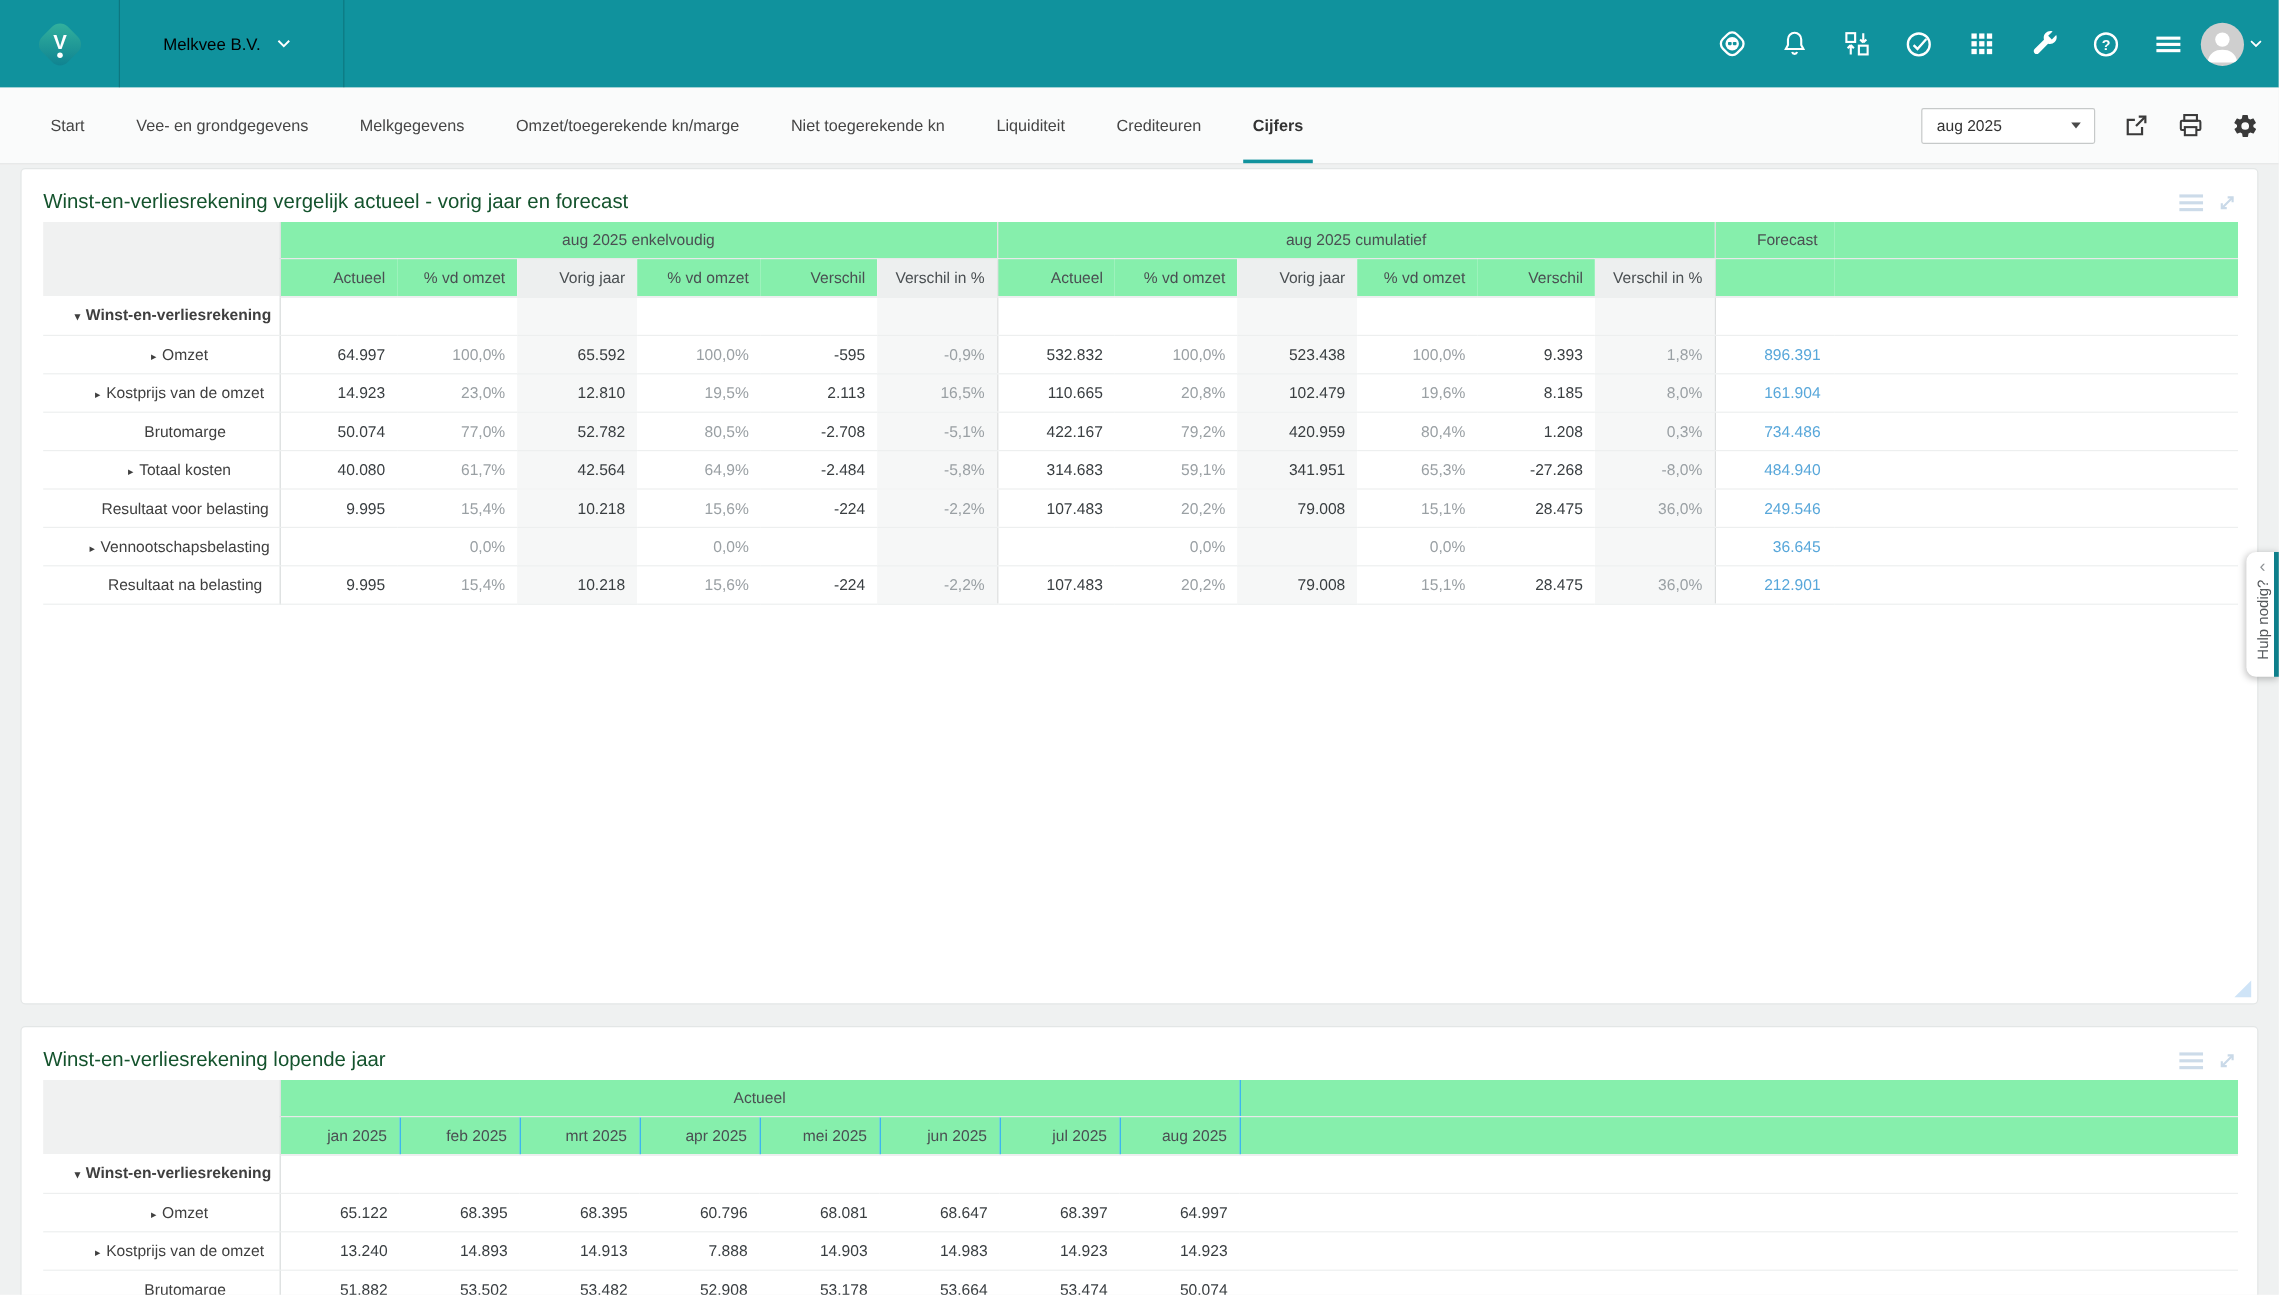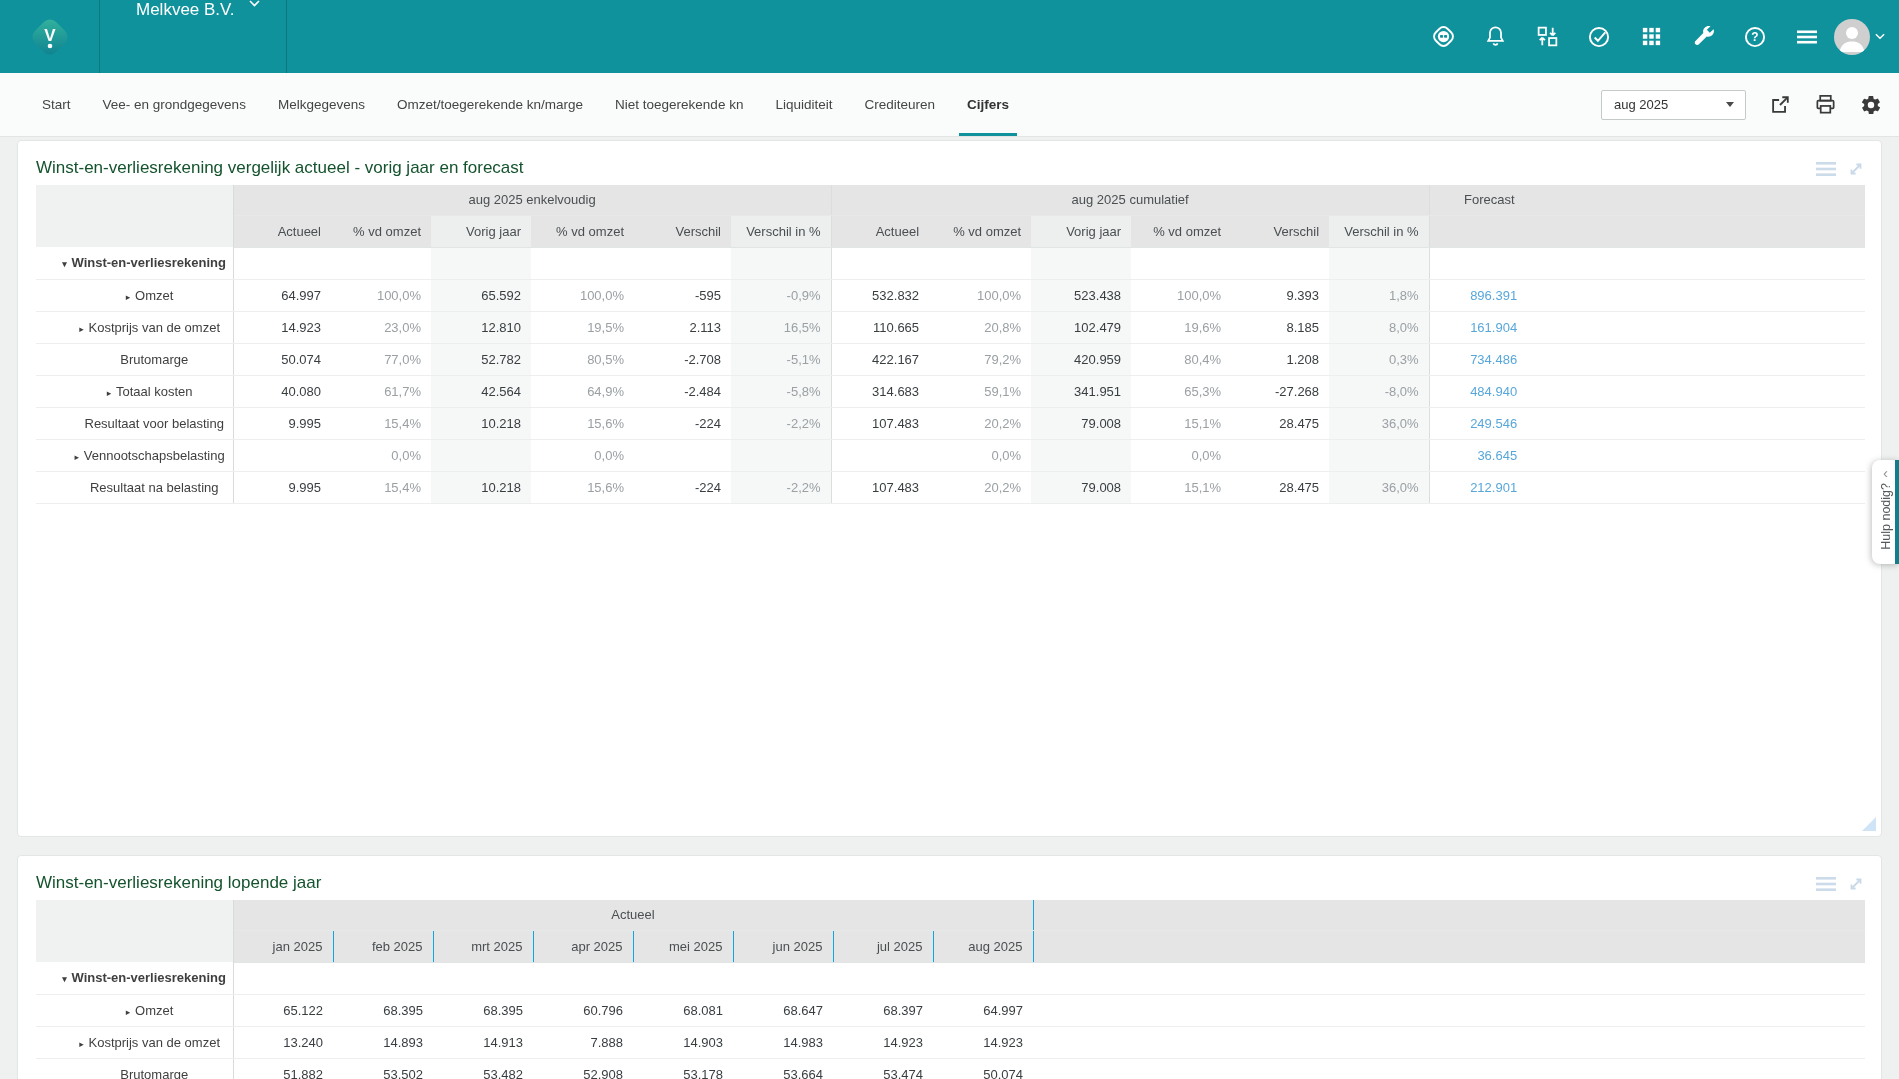--- a/index.html
+++ b/index.html
@@ -7,32 +7,32 @@
   body {
     width:1899px; height:1079px; overflow:hidden;
     background:#eff1f1;
     font-family:"Liberation Sans", sans-serif;
     color:#3f4346;
   }
   
   .topbar { height:73px; background:#10929d; display:flex; align-items:stretch; }
   .logo-sec { width:100px; display:flex; align-items:center; justify-content:center;
               border-right:1px solid rgba(0,0,0,0.18); }
-  .hsec { display:flex; align-items:flex-start; color:#ffffff; font-size:17px;
+  .hsec { display:flex; align-items:center; color:#000000; font-size:14px;
           border-right:1px solid rgba(0,0,0,0.18); cursor:pointer; }
   .hsec .caret { margin-left:14px; }
   .hsec-company { width:187px; padding-left:36px; }
   .hsec-admin   { width:353px; padding-left:30px; }
   .hicons { margin-left:auto; display:flex; align-items:center; padding-right:14px; }
   .hicon { width:52px; display:flex; justify-content:center; align-items:center; cursor:pointer; }
   .avatar-wrap { display:flex; align-items:center; }
   
   .navbar { height:64px; background:#fafbfb; border-bottom:1px solid #e3e4e4;
             display:flex; align-items:stretch; padding:0 17px 0 42px; }
-  .tabs { display:flex; gap:32px; align-items:stretch; }
+  .tabs { display:flex; gap:43px; align-items:stretch; }
   .tab { font-size:13.5px; color:#454545; display:flex; align-items:center;
          position:relative; cursor:pointer; white-space:nowrap; }
   .tab.active { font-weight:bold; color:#333; }
   .tab.active::after { content:""; position:absolute; left:-8px; right:-8px; bottom:0;
                        height:3px; background:#10929d; }
   .nav-right { margin-left:auto; display:flex; align-items:center; gap:23px; }
   .select { width:145px; height:30px; background:#fff; border:1px solid #c6c9c9;
             border-radius:2px; display:flex; align-items:center;
             padding:0 11px 0 12px; font-size:13px; color:#333; cursor:pointer; }
   .select .dcaret { margin-left:auto; width:0; height:0;
@@ -46,21 +46,21 @@
   .panel-2 { height:300px; }
   .panel-title { margin:17px 0 7px 18px; font-size:17px; font-weight:normal; color:#14532d; }
   .corner-icons { position:absolute; top:19px; right:16px; display:flex; gap:11px; }
   .corner-icons > span { cursor:pointer; display:flex; }
   .resize-handle { position:absolute; right:5px; bottom:5px; width:0; height:0;
         border-left:14px solid transparent; border-bottom:14px solid #cfe4f7; }
   
   table { border-collapse:collapse; table-layout:fixed; margin:0 18px; font-size:13px; }
   th, td { padding:0; font-weight:normal; height:32px; overflow:hidden; white-space:nowrap; }
   tr.ghead th, tr.ghead td { height:30px; }
-  .hcell { background:#e5e5e5; color:#4a4f52; }
+  .hcell { background:#86efac; color:#4a4f52; }
   .hband { background:#edefef; }
   .lhead { background:#f0f1f1; border-right:1px solid #d8dbdb; }
   tr.ghead td { border-bottom:1px solid #e7e9e9; text-align:center; }
   tr.chead td { border-bottom:1px solid #e2e5e5; text-align:right; padding-right:10px; }
   td.gfc { text-align:left; padding-left:20px; }
   .gb { border-left:1px solid #dcdede; }
   .mh { border-left:1px solid #0ea5e9;margin-left:32px; }
   tbody td { border-bottom:1px solid #edefef; }
   td.lab { border-right:1px solid #d8dbdb; color:#3f3f3f; padding-left:15px;text-align:center; }
   td.lab .ind { display:inline-block; width:11px; }

